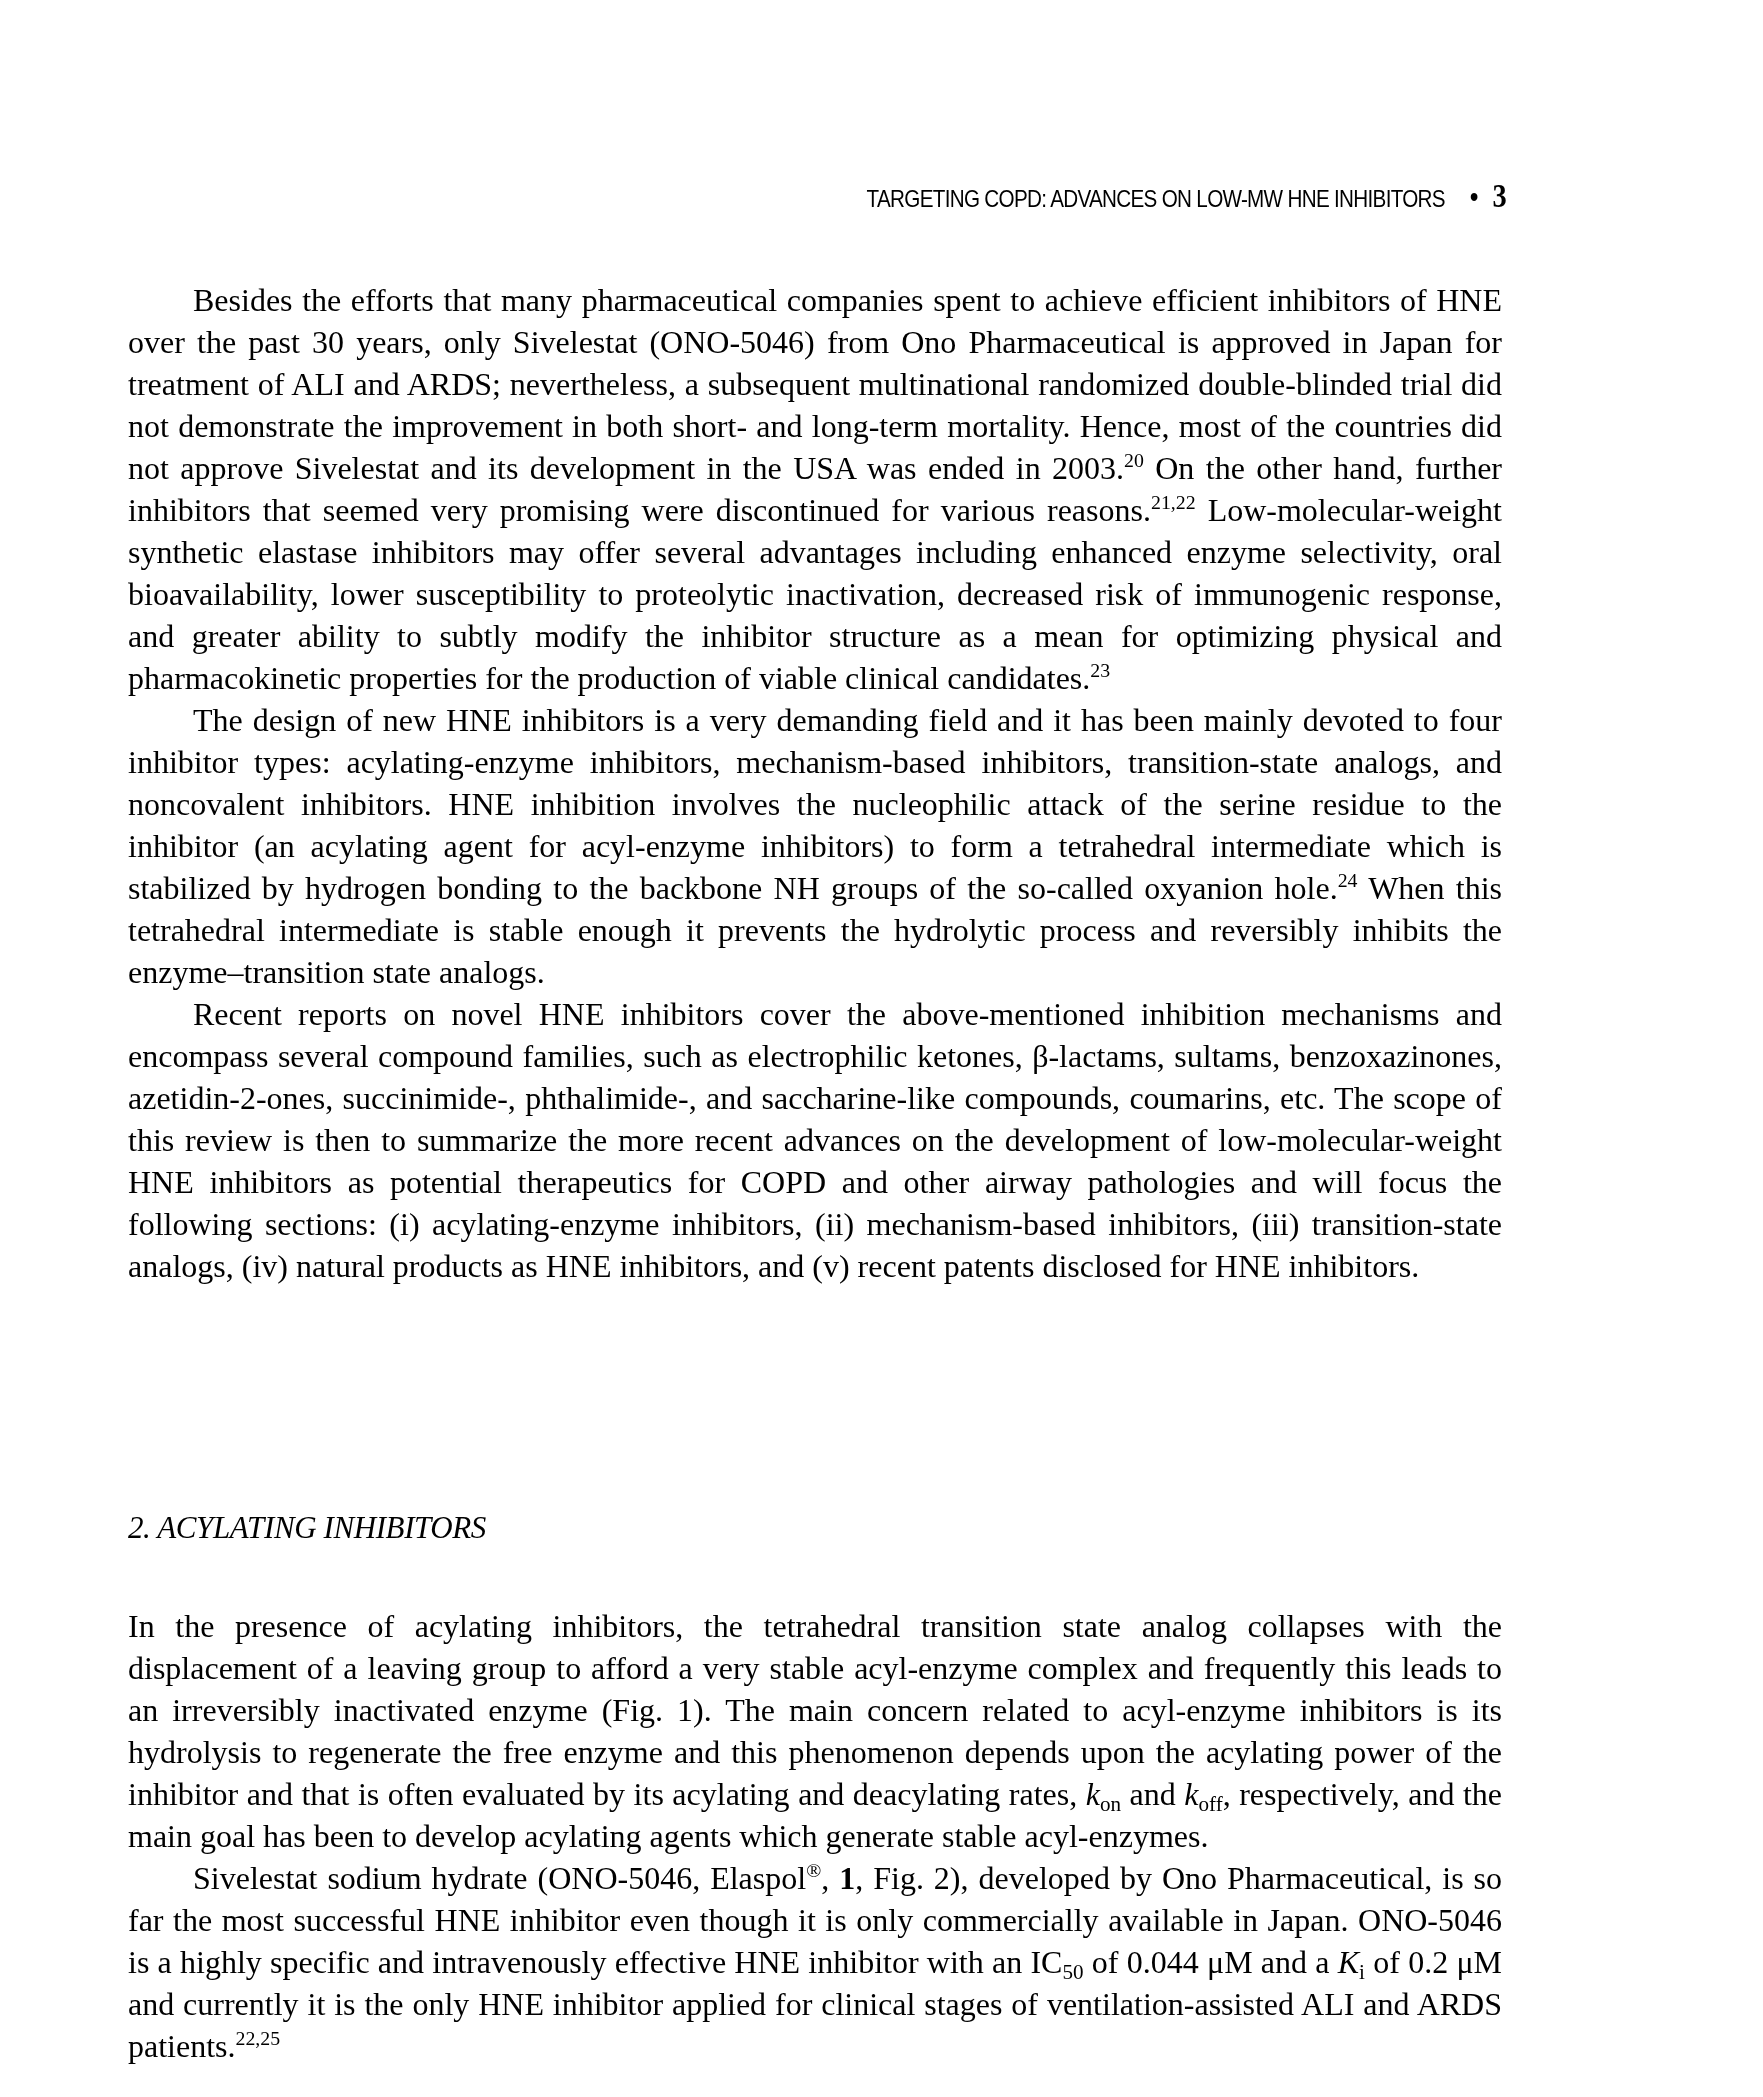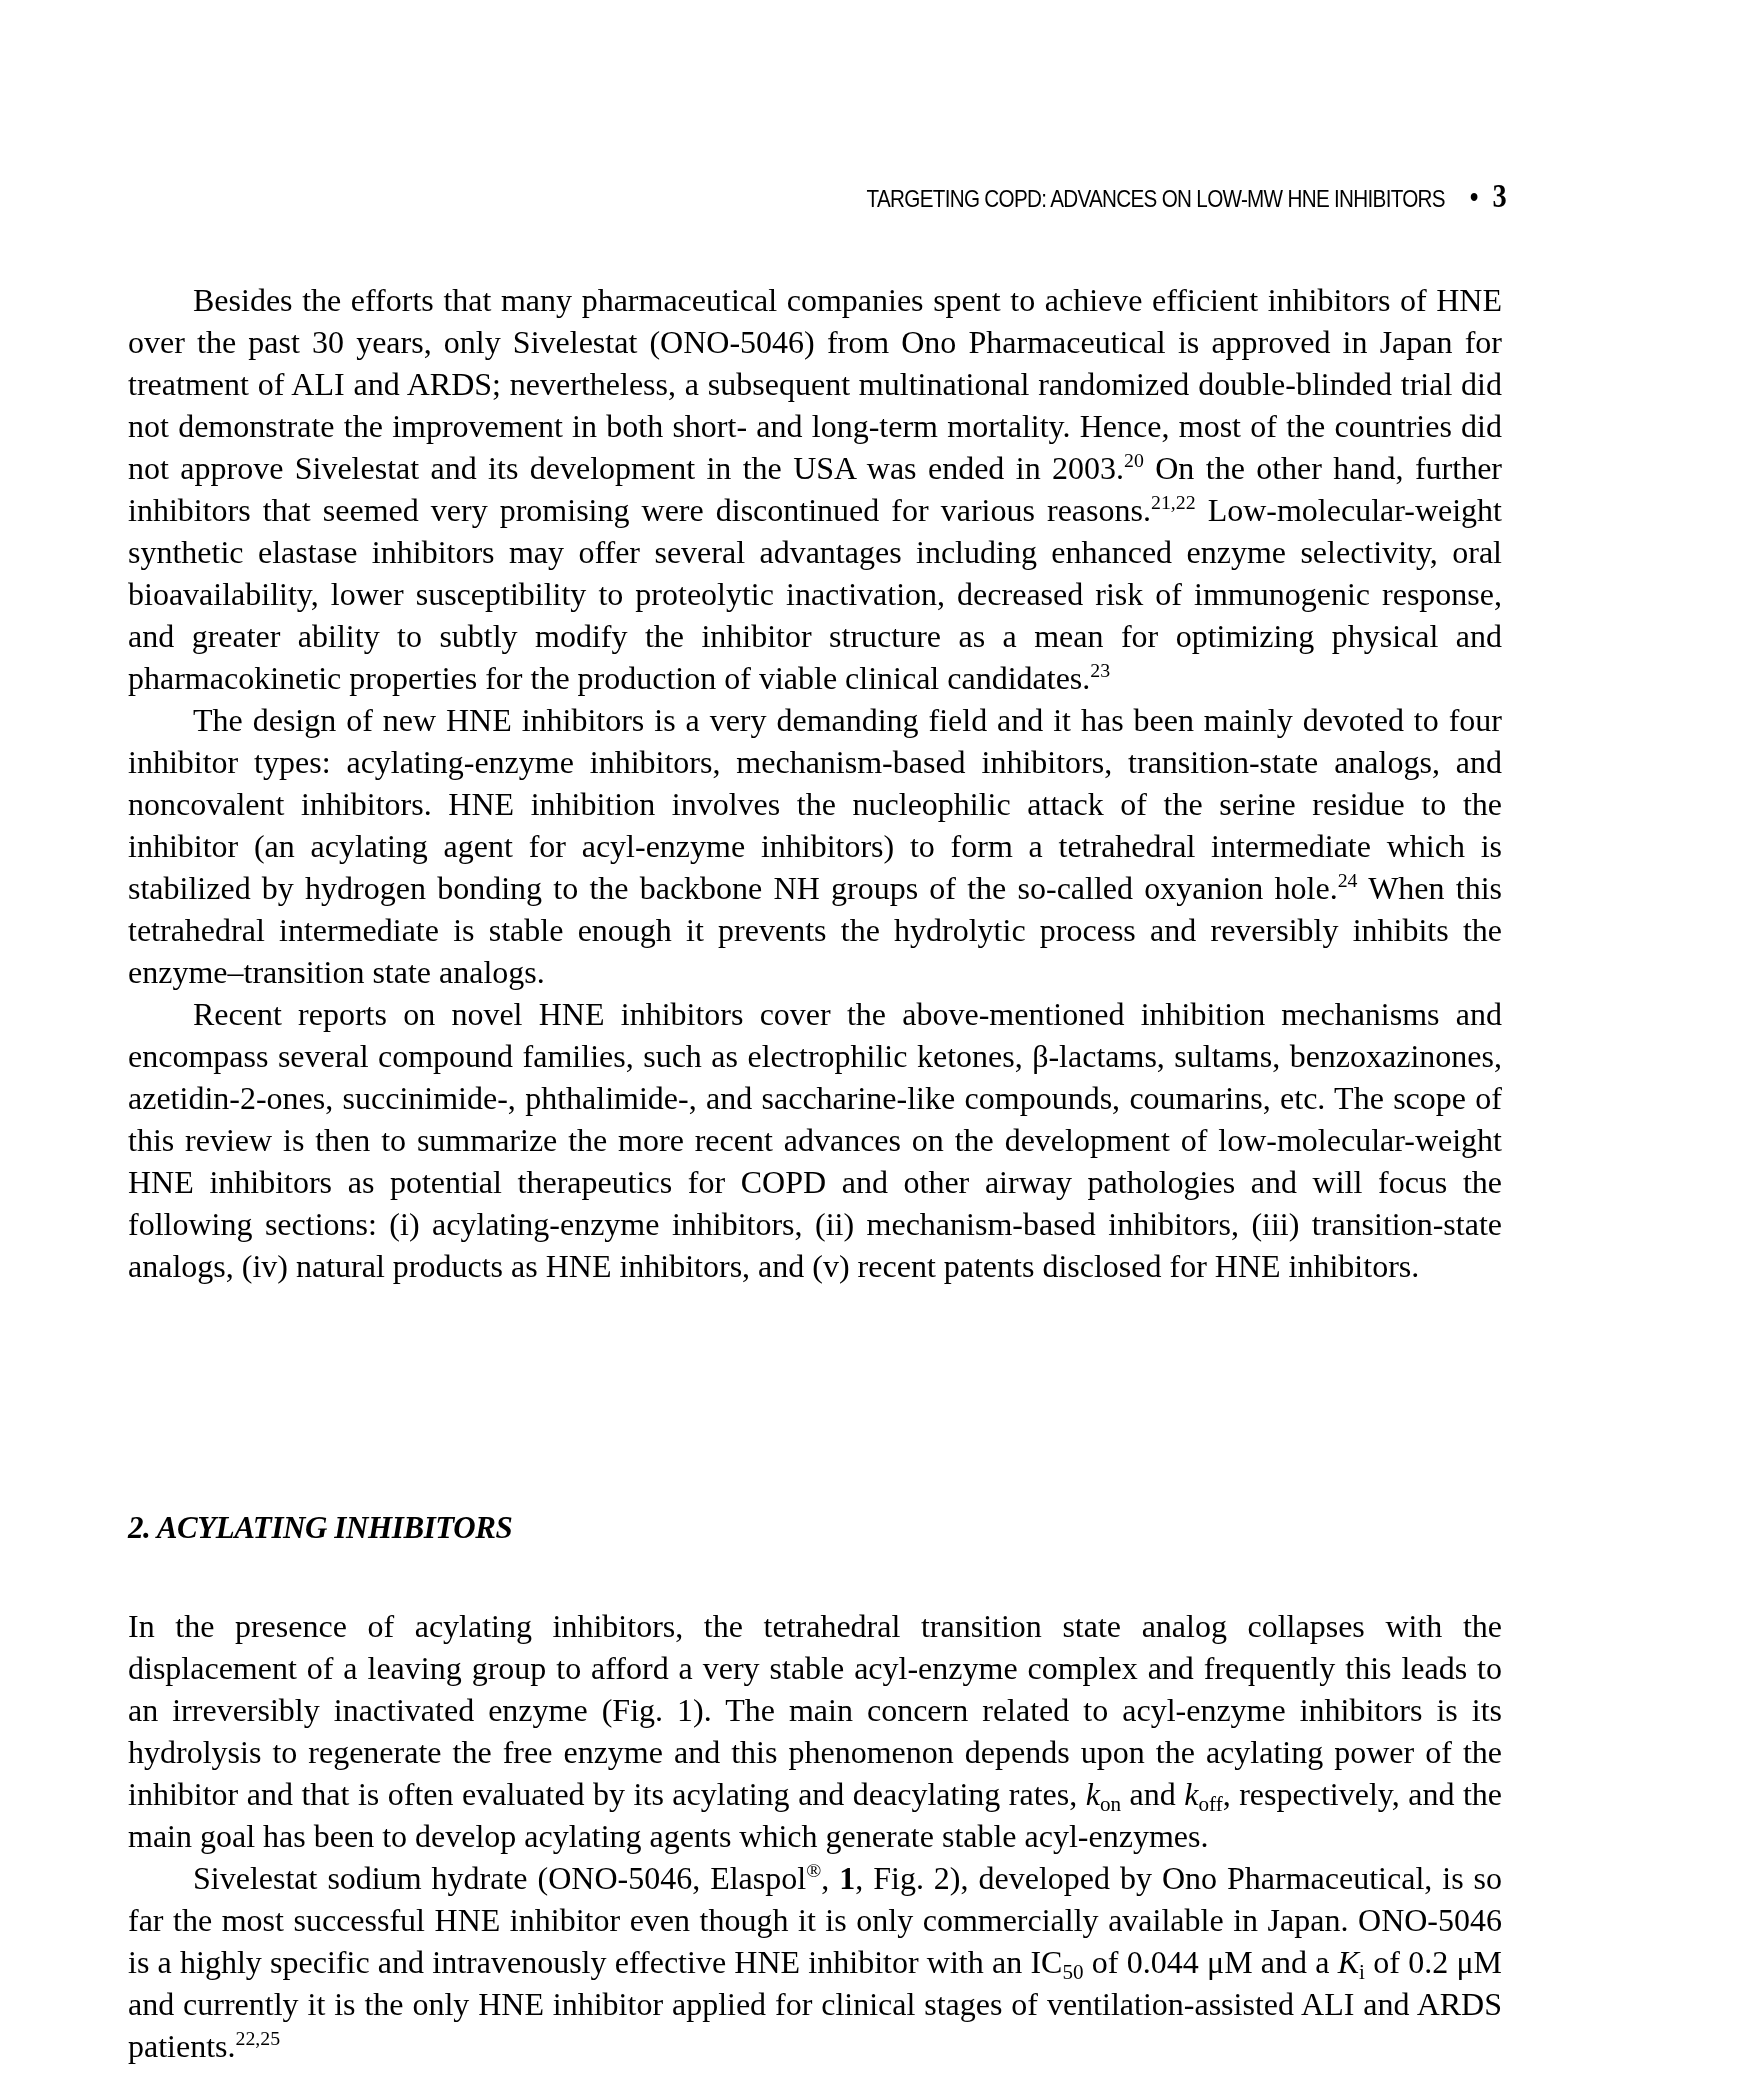--- a/index.html
+++ b/index.html
@@ -25,21 +25,21 @@
   sup { font-size: 0.62em; line-height: 0; vertical-align: 0.62em; }
   sub { font-size: 0.66em; line-height: 0; vertical-align: -0.28em; }
   .it { font-style: italic; }
   .bold { font-weight: bold; }
 
   #block1 { top: 239px; }
   #block2 { top: 1504px; }
 
   .section-heading {
     position: absolute; left: 128px; top: 1510px;
-    font-family: "Liberation Serif", serif; font-style: italic; font-weight: bold;
+    font-family: "Liberation Serif", serif; font-style: italic; font-weight: normal;
     font-size: 31px; letter-spacing: -0.4px;
   }
   #block2 { top: 1565px; }
 
   
   .scheme { position: absolute; left: 0; top: 0; width: 1764px; height: 2517px; pointer-events: none; }
 </style>
 </head>
 <body>
 

